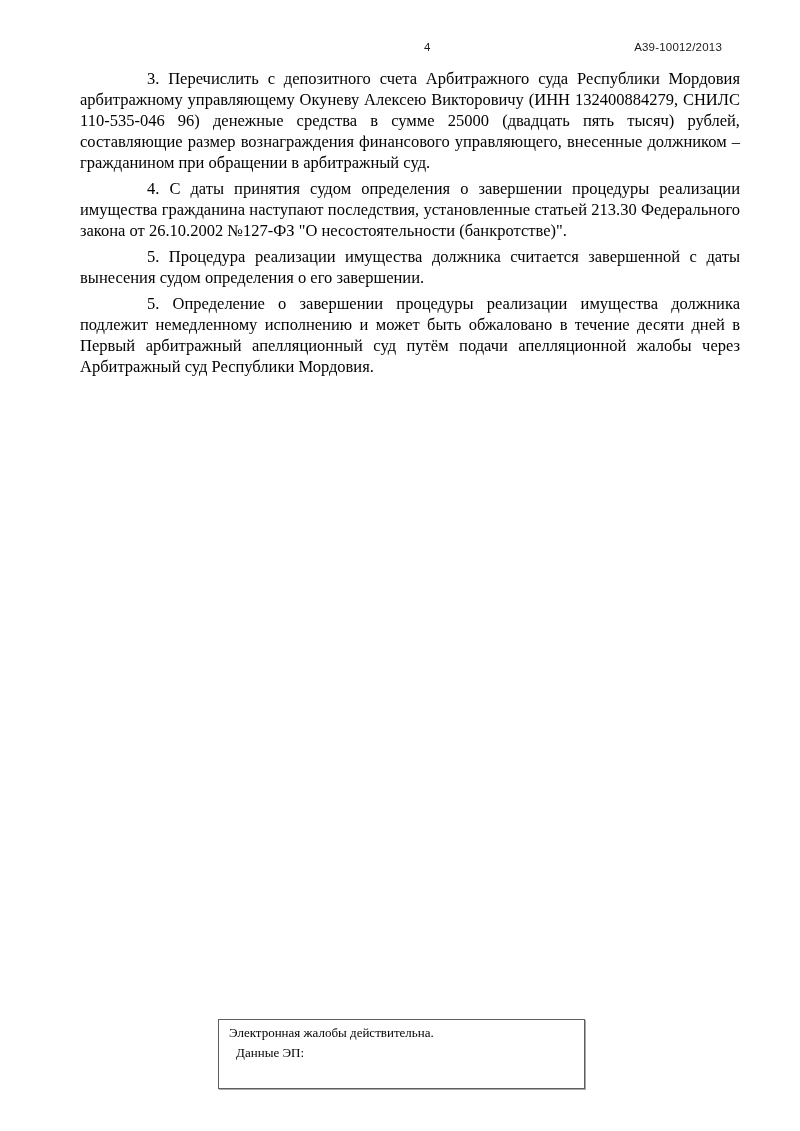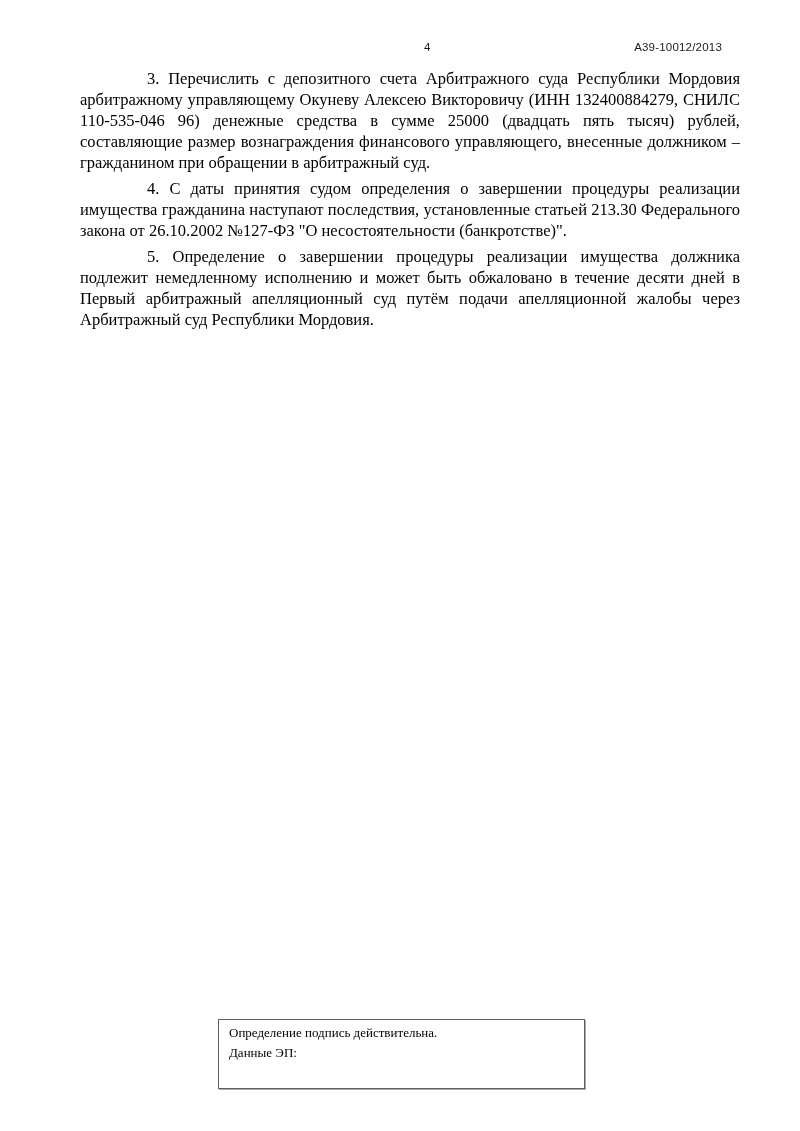--- a/index.html
+++ b/index.html
@@ -78,20 +78,21 @@
     padding: 5px 8px 4px 10px;
   }
   .stamp-line1 {
     font-size: 13px;
     line-height: 16px;
   }
   .stamp-row {
     display: flex;
     align-items: flex-start;
     margin-top: 4px;
+    text-align: right;
   }
   .stamp-label {
     flex: 0 0 75px;
     font-size: 13px;
     line-height: 15px;
   }
   .stamp-details {
     font-size: 10.5px;
     line-height: 15.5px;
   }
@@ -101,24 +102,25 @@
 
 <div class="page">
 
   <div class="page-number">4</div>
 
   <div class="case-number">А39-10012/2013</div>
 
   <div class="content">
     <p>3. Перечислить с депозитного счета Арбитражного суда Республики Мордовия арбитражному управляющему Окуневу Алексею Викторовичу (ИНН 132400884279, СНИЛС 110-535-046 96) денежные средства в сумме 25000 (двадцать пять тысяч) рублей, составляющие размер вознаграждения финансового управляющего, внесенные должником – гражданином при обращении в арбитражный суд.</p>
     <p>4. С даты принятия судом определения о завершении процедуры реализации имущества гражданина наступают последствия, установленные статьей 213.30 Федерального закона от 26.10.2002 №127-ФЗ "О несостоятельности (банкротстве)".</p>
+    <p>5. Процедура реализации имущества должника считается завершенной с даты вынесения судом определения о его завершении.</p>
     <p>5. Определение о завершении процедуры реализации имущества должника подлежит немедленному исполнению и может быть обжаловано в течение десяти дней в Первый арбитражный апелляционный суд путём подачи апелляционной жалобы через Арбитражный суд Республики Мордовия.</p>
   </div>
 
 
   <div class="stamp">
-    <div class="stamp-line1">Определение подпись действительна.</div>
+    <div class="stamp-line1">Электронная жалобы действительна.</div>
     <div class="stamp-row">
       <div class="stamp-label">Данные ЭП:</div>
     </div>
   </div>
 
 </div>
 
 </body></html>

